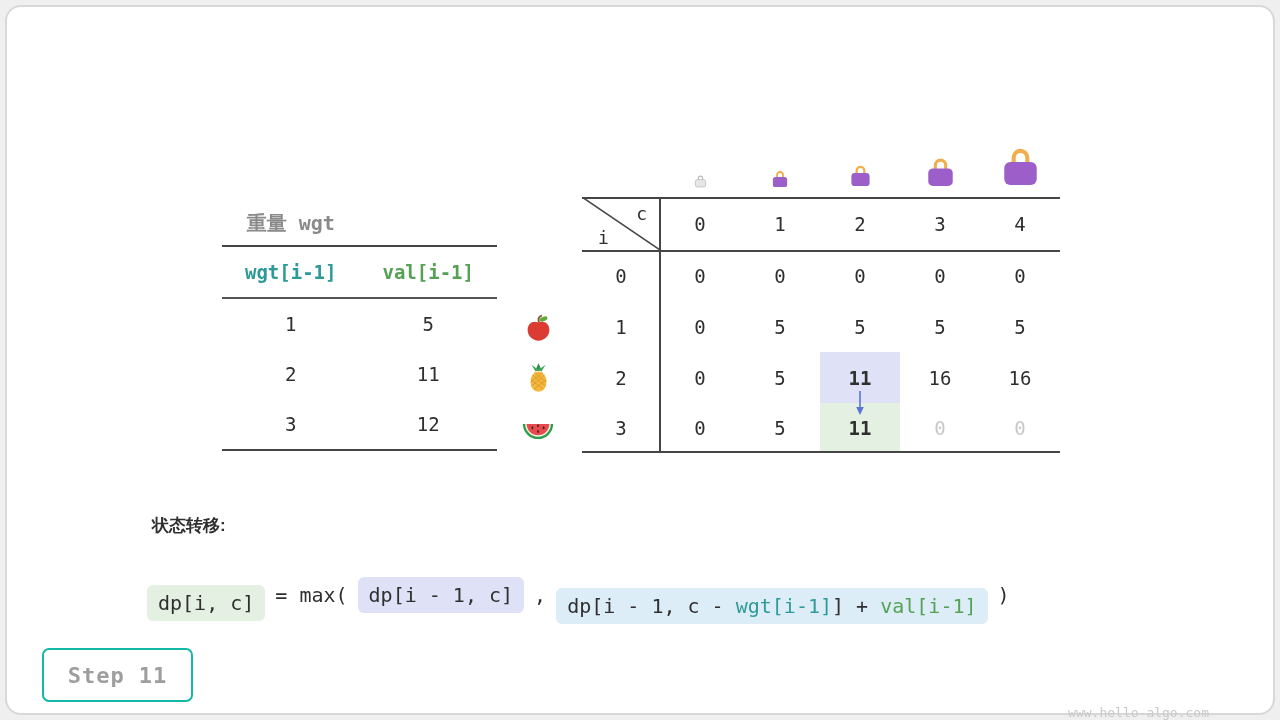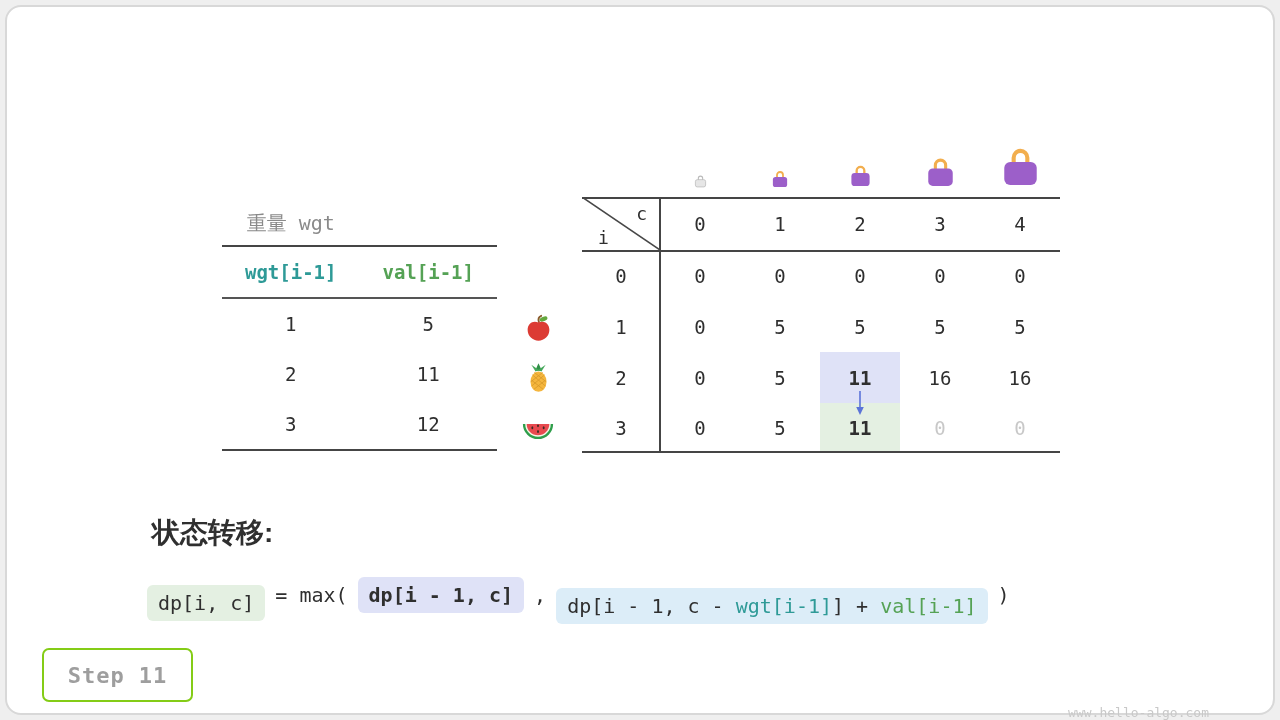--- a/index.html
+++ b/index.html
@@ -7,21 +7,21 @@
   .canvas{position:relative;width:1280px;height:720px;overflow:hidden;}
   .card{position:absolute;left:5px;top:5px;right:5px;bottom:5px;background:#ffffff;
         border:2px solid #d8d8d8;border-radius:16px;}
 
   
   .wt{position:absolute;left:215px;top:195px;width:275px;}
   .wt-row{display:flex;}
   .wt-c{width:50%;display:flex;align-items:center;justify-content:center;
         font-size:19px;color:var(--text-main,#2f2f2f);}
   .wt-head{height:43px;}
-  .wt-head .wt-c{color:var(--text-gray,#8a8a8a);font-weight:normal;font-size:20px;text-align:center;}
+  .wt-head .wt-c{color:var(--text-gray,#8a8a8a);font-weight:bold;font-size:20px;text-align:center;}
   .wt-formula{height:50px;}
   .wt-data{height:50px;}
   .wt-line{height:2px;background:var(--line-dark,#454545);}
   .wt-line.thin{height:1.5px;background:#555;}
   .teal{color:var(--accent-teal,#2E9A97);font-weight:bold;}
   .green{color:var(--accent-green,#55A255);font-weight:bold;}
 
   
   .fruit{position:absolute;left:512px;width:38px;height:36px;display:flex;
          align-items:center;justify-content:center;}
@@ -52,34 +52,34 @@
   .corner{position:relative;}
   .corner svg{position:absolute;left:0;top:0;width:78px;height:53px;}
   .corner-c{position:absolute;top:6px;right:13px;font-size:18px;}
   .corner-i{position:absolute;bottom:2px;left:16px;font-size:18px;}
 
   .arrow{position:absolute;left:270px;top:252px;}
   .arrow line{stroke:var(--arrow-blue,#5B74D8);stroke-width:1.6;}
   .arrow path{fill:var(--arrow-blue,#5B74D8);}
 
   
-  .trans-heading{position:absolute;left:145px;top:507px;font-size:28px;font-weight:600;
+  .trans-heading{position:absolute;left:145px;top:507px;font-size:17px;font-weight:600;
                  color:var(--text-main,#2f2f2f);font-family:"Liberation Sans","DejaVu Sans",sans-serif;}
   .formula{position:absolute;left:140px;top:559px;display:flex;align-items:center;gap:10px;
            font-size:20px;color:var(--text-main,#2f2f2f);}
   .tok{white-space:pre;}
   .box{padding:6px 11px;border-radius:6px;white-space:pre;}
   .grn-box{background:var(--hl-green,#E4F0E2);margin-top:16px;}
-  .lav-box{background:var(--hl-lavender,#DFE2F7);font-weight:bold;}
+  .lav-box{background:var(--hl-lavender,#DFE2F7);font-weight:normal;}
   .blu-box{background:var(--hl-blue,#DCEDF8);margin-top:22px;}
   .blu-box .teal,.blu-box .green{font-weight:normal;}
 
   
   .step-box{position:absolute;left:35px;top:641px;width:147px;height:50px;background:#ffffff;
-            border:2px solid #84cc16;border-radius:7px;display:flex;align-items:center;justify-content:center;}
+            border:2px solid #14b8a6;border-radius:7px;display:flex;align-items:center;justify-content:center;}
   .step-box span{font-size:22px;font-weight:bold;color:#9e9e9e;letter-spacing:1px;}
   .watermark{position:absolute;right:64px;top:698px;font-size:13px;color:#c9c9c9;margin-left:21px;}
 </style>
 </head>
 <body>
 
 <div class="canvas">
   <div class="card">
 
     <div class="wt">

